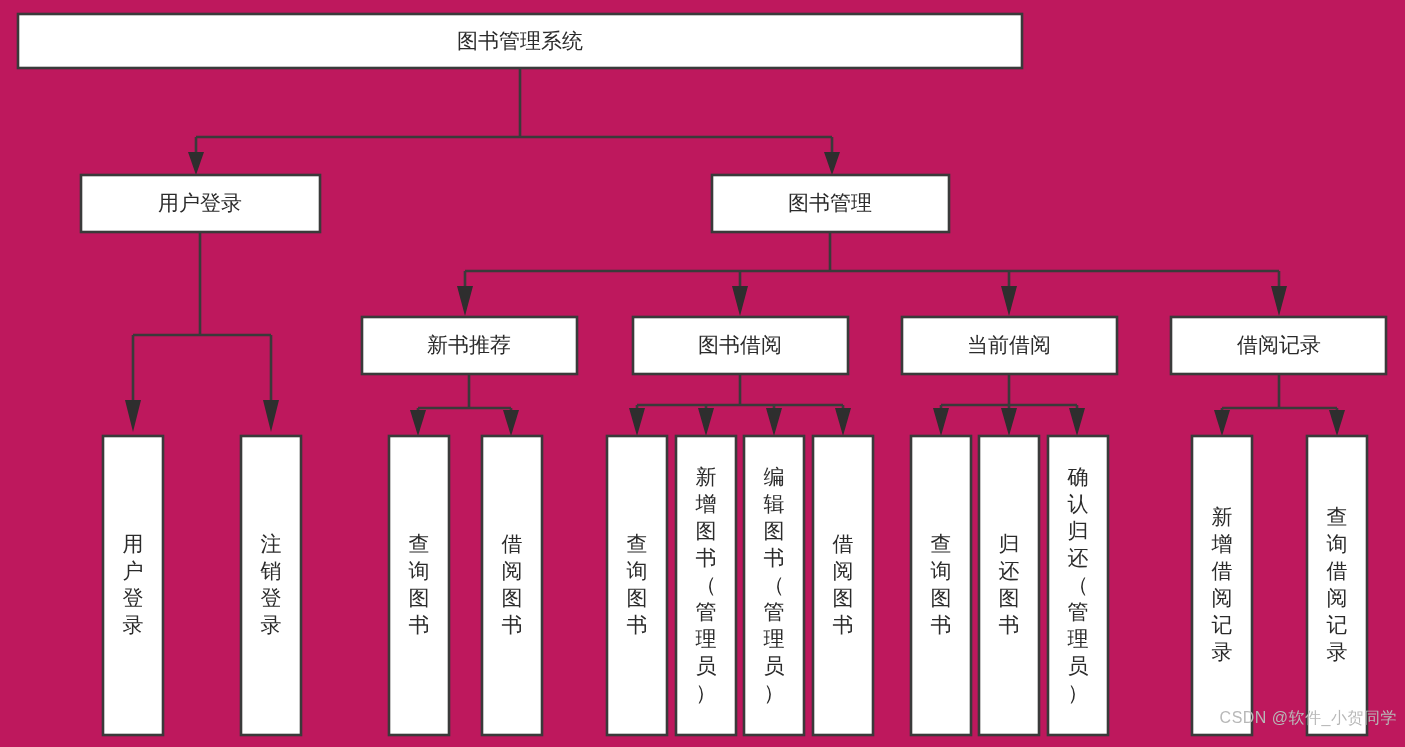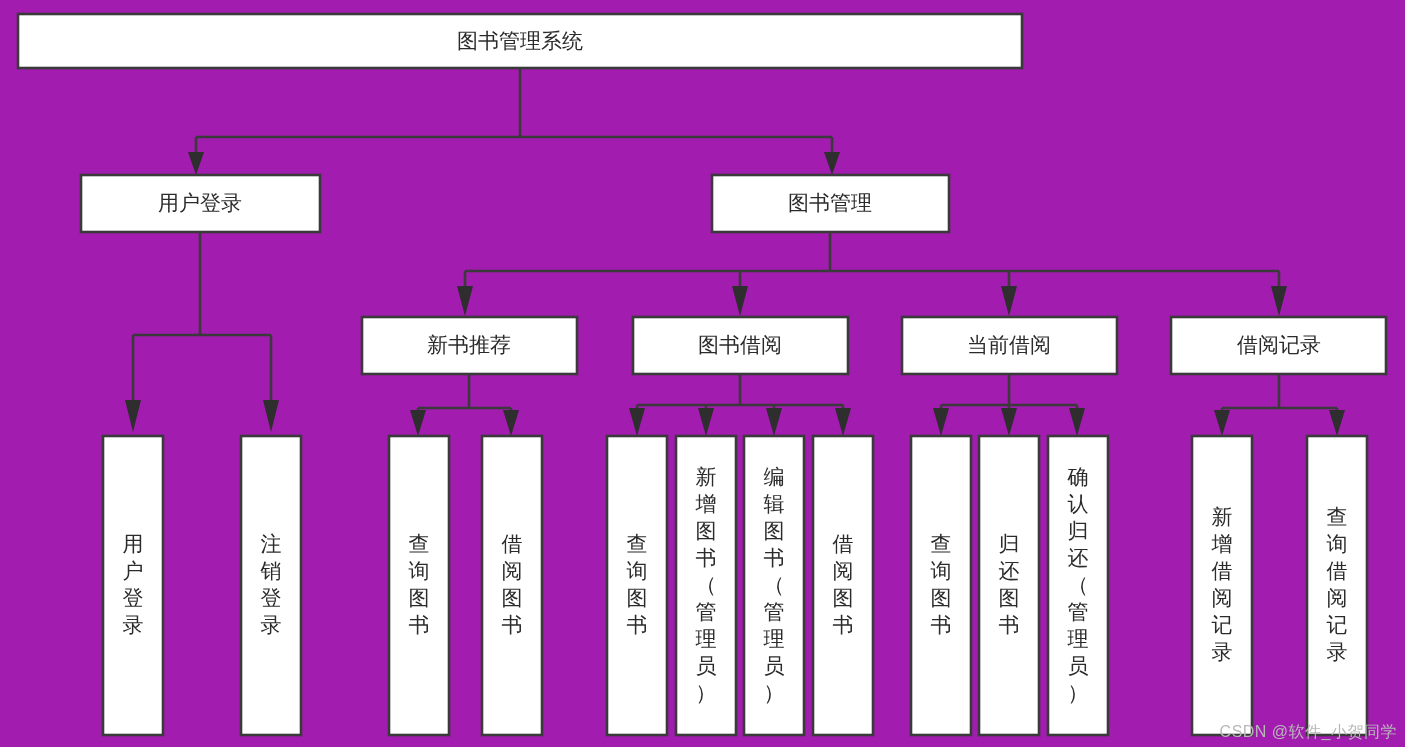--- a/index.html
+++ b/index.html
@@ -11,21 +11,21 @@
     width: 1405px;
     height: 747px;
     font-family: "Liberation Sans", "DejaVu Sans", sans-serif;
     overflow: hidden;
     position: relative;
   }
   #diagram-root {
     position: relative;
     width: 1405px;
     height: 747px;
-    background: #a21caf;
+    background: #be185d;
   }
   svg.diagram-svg {
     position: absolute;
     top: 0;
     left: 0;
     width: 1405px;
     height: 747px;
     display: block;
   }
   .node-box {
@@ -52,21 +52,21 @@
   }
   .node-label-v {
     font-family: "Liberation Sans", "DejaVu Sans", sans-serif;
     font-size: 21px;
     fill: #2b2b2b;
     text-anchor: middle;
   }
   .watermark {
     position: absolute;
     right: 8px;
-    bottom: 4px;
+    bottom: 18px;
     font-family: "Liberation Sans", "DejaVu Sans", sans-serif;
     font-size: 16px;
     color: #b8b8b8;
     letter-spacing: 0.5px;
     white-space: nowrap;
     user-select: none;
   }
 </style>
 </head>
 <body>

